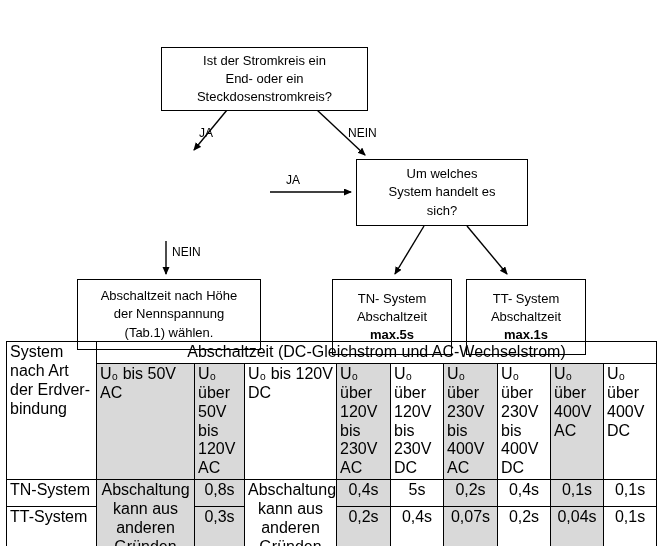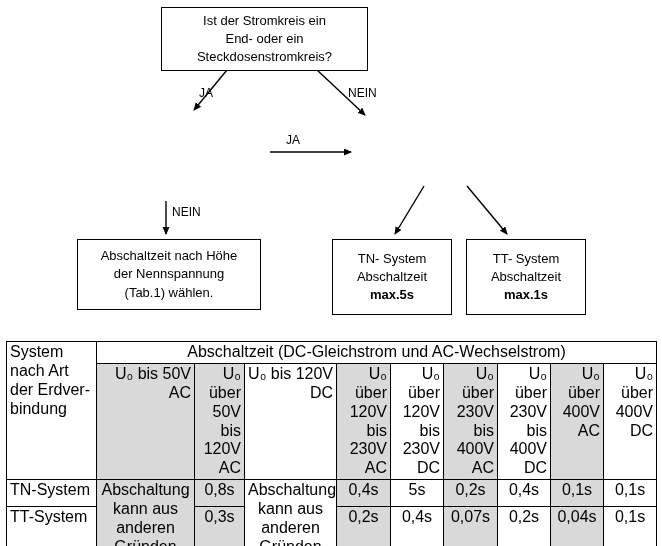--- a/index.html
+++ b/index.html
@@ -6,21 +6,21 @@
   * { box-sizing: border-box; }
   html, body { margin: 0; padding: 0; }
   body {
     width: 662px; height: 546px;
     background: #fff; color: #000;
     font-family: "Liberation Sans", "DejaVu Sans", sans-serif;
   }
   .page { position: relative; width: 662px; height: 546px; overflow: hidden; }
 
   
-  .flowchart { position: relative; width: 662px; height: 335px; }
+  .flowchart { position: relative; width: 662px; height: 335px; margin-top: 40px; }
   .arrows { position: absolute; left: 0; top: 0; }
   .fc-box {
     position: absolute;
     border: 1px solid #000;
     background: #fff;
     display: flex; flex-direction: column;
     align-items: center; justify-content: center;
     text-align: center;
     font-size: 13px; line-height: 1.4;
     white-space: pre-line;
@@ -42,21 +42,21 @@
     border: 1px solid #000;
     padding: 1px 3px;
     vertical-align: top;
     white-space: pre-line;
     line-height: 1.18;
     overflow: hidden;
   }
   td.shade { background: var(--shade); }
   td.corner { text-align: left; vertical-align: top; }
   td.spanhdr { text-align: center; height: 17px; vertical-align: middle; }
-  tr.hdr2 td { text-align: right; vertical-align: top; height: 88px; }
+  tr.hdr2 td { text-align: left; vertical-align: top; height: 88px; }
   td.rowlabel { text-align: left; vertical-align: top; }
   td.val { text-align: center; vertical-align: middle; }
   td.note { text-align: center; vertical-align: middle; }
   tr.tn-row { height: 18px; }
   tr.tt-row { height: 58px; }
 </style>
 </head>
 <body>
 
 <div class="page">
@@ -81,20 +81,23 @@
 End- oder ein
 Steckdosenstromkreis?</div>
 
     <div class="fc-label" style="left:199px; top:86px;">JA</div>
 
     <div class="fc-label" style="left:348px; top:86px;">NEIN</div>
 
 
     <div class="fc-label" style="left:286px; top:133px;">JA</div>
 
+    <div class="fc-box" style="left:356px; top:119px; width:172px; height:67px;">Um welches
+System handelt es
+sich?</div>
 
     <div class="fc-label" style="left:172px; top:205px;">NEIN</div>
 
     <div class="fc-box" style="left:77px; top:239px; width:184px; height:71px;">Abschaltzeit nach Höhe
 der Nennspannung
 (Tab.1) wählen.</div>
 
     <div class="fc-box" style="left:332px; top:239px; width:120px; height:76px;">
       <div>TN- System
 Abschaltzeit</div>

